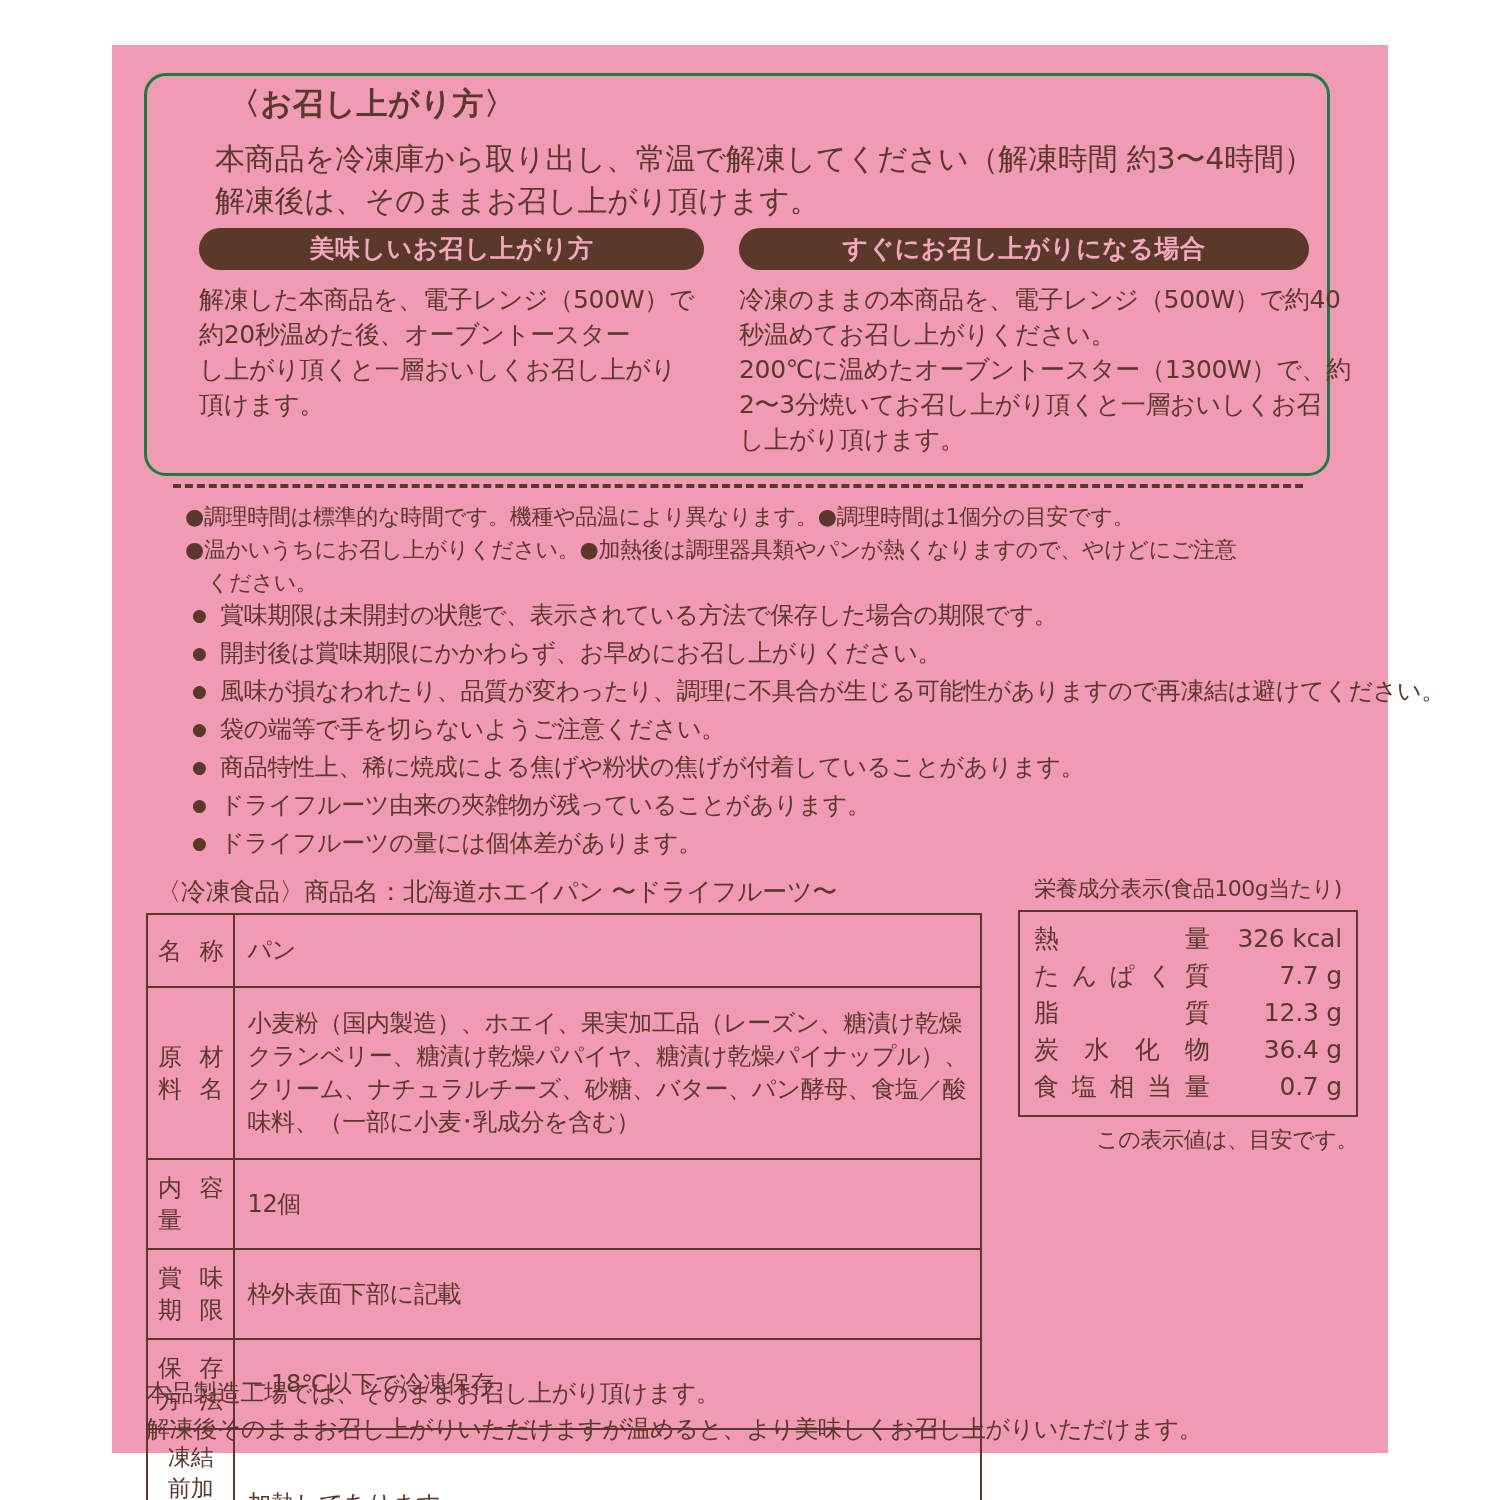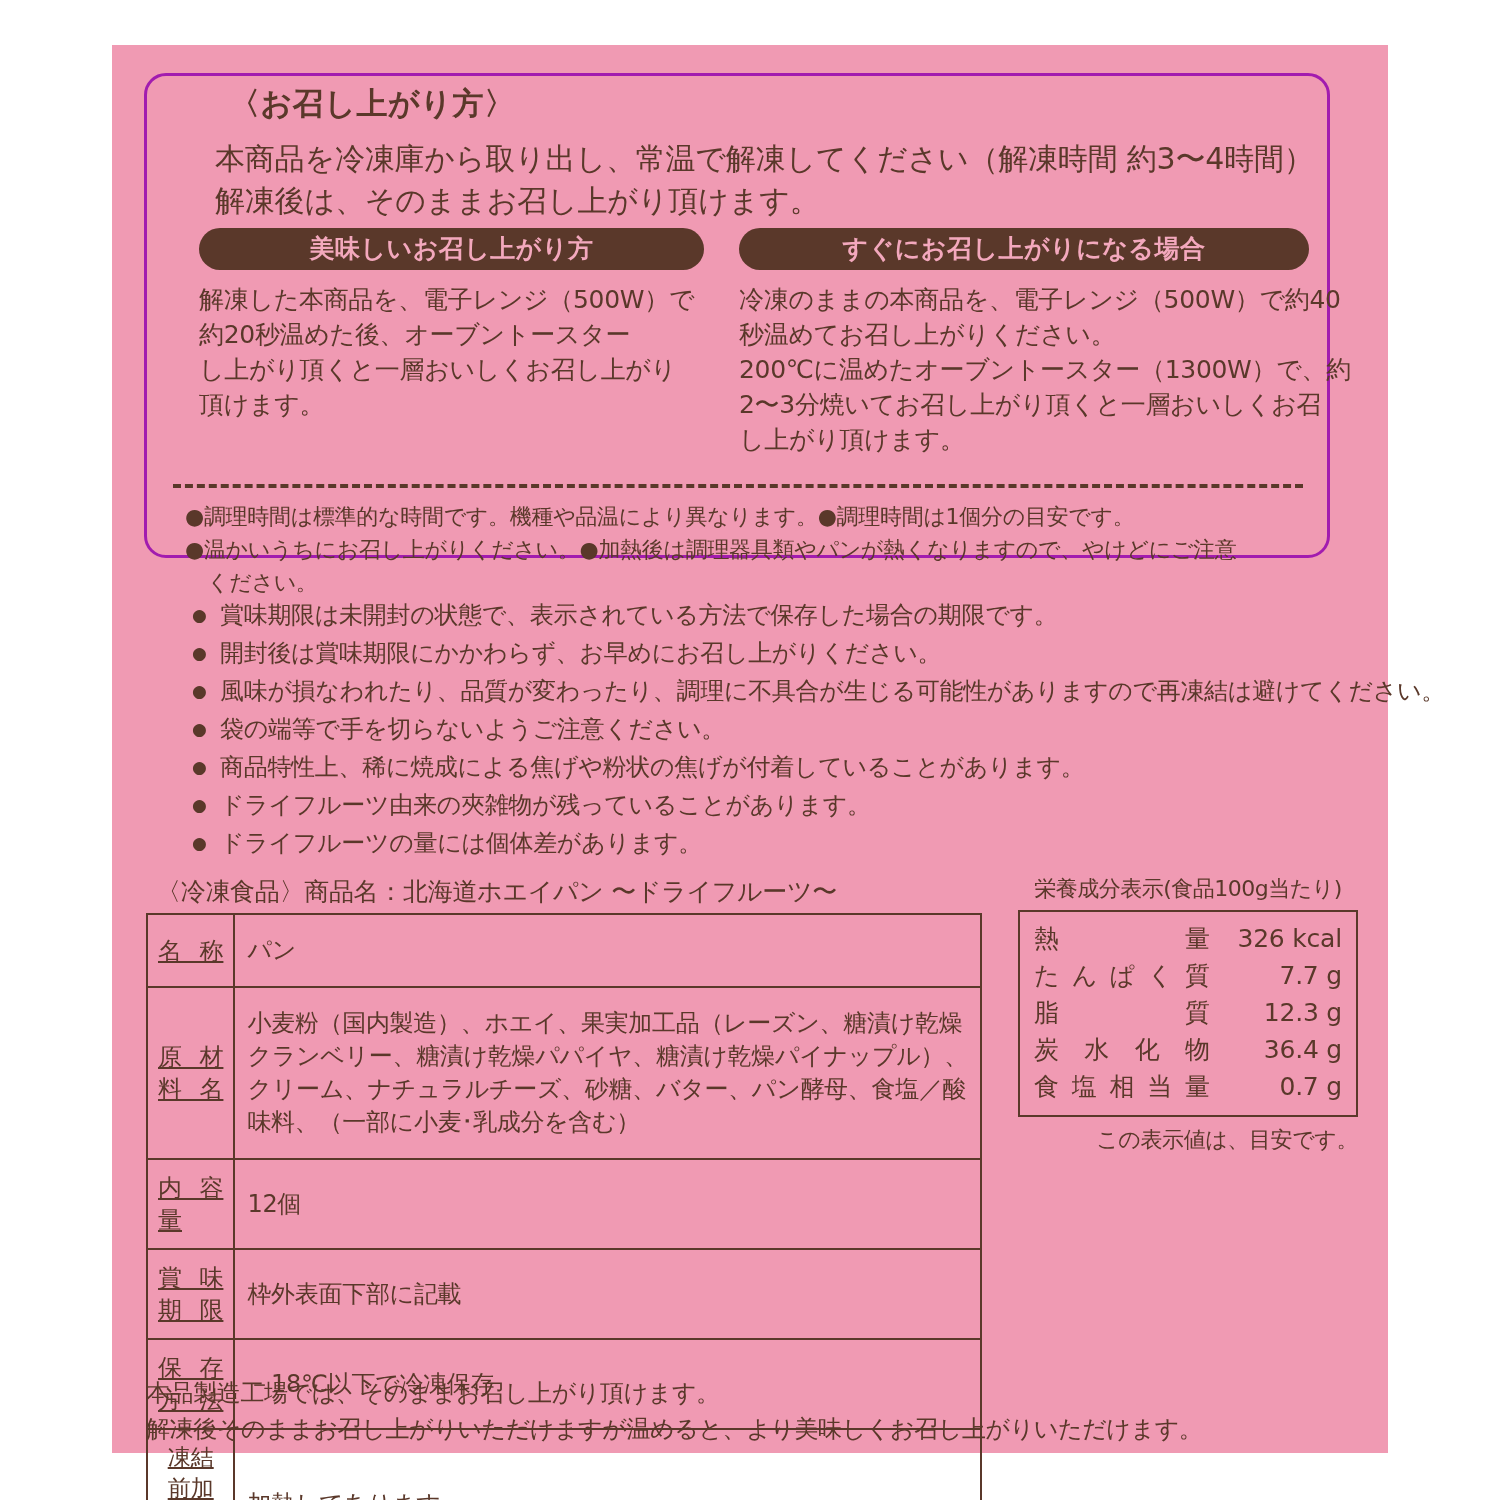--- a/index.html
+++ b/index.html
@@ -9,22 +9,22 @@
     color:#5a382a;
   }
   .page{position:relative;width:1500px;height:1500px;background:#fff;}
   .label{
     position:absolute;left:112px;top:45px;width:1276px;height:1408px;
     background:#f09ab3;
   }
 
   
   .howto-box{
-    position:absolute;left:32px;top:28px;width:1186px;height:485px;
-    border:3px solid #a21caf;border-radius:22px;box-sizing:border-box;
+    position:absolute;left:32px;top:28px;width:1186px;height:403px;
+    border:3px solid #15803d;border-radius:22px;box-sizing:border-box;
   }
   .howto-title{
     position:absolute;left:70px;top:8px;
     background:#f09ab3;padding:0 12px;
     font-size:31px;font-weight:700;letter-spacing:0.5px;
     color:#5a382a;white-space:nowrap;line-height:38px;
   }
   .intro{
     position:absolute;left:68px;top:62px;width:1090px;
     font-size:30px;line-height:42px;font-weight:500;
@@ -88,21 +88,20 @@
   }
   .info-table td{
     border:2px solid #5a382a;
     font-size:24px;font-weight:500;color:#5a382a;
     vertical-align:middle;
   }
   .info-table td.k{
     width:207px;padding:12px 10px;
     text-align:justify;text-align-last:justify;
     letter-spacing:0;
-    text-decoration:underline;
   }
   .info-table td.k.tight{text-align:center;text-align-last:center;font-size:23px;}
   .info-table td.v{padding:19px 12px;line-height:33px;letter-spacing:-0.3px;}
   .info-table td.v div{white-space:nowrap;}
   .row-tall td{height:112px;}
 
   
   .nutri{position:absolute;left:906px;top:828px;width:340px;}
   .nutri-head{
     font-size:22px;font-weight:500;text-align:center;

